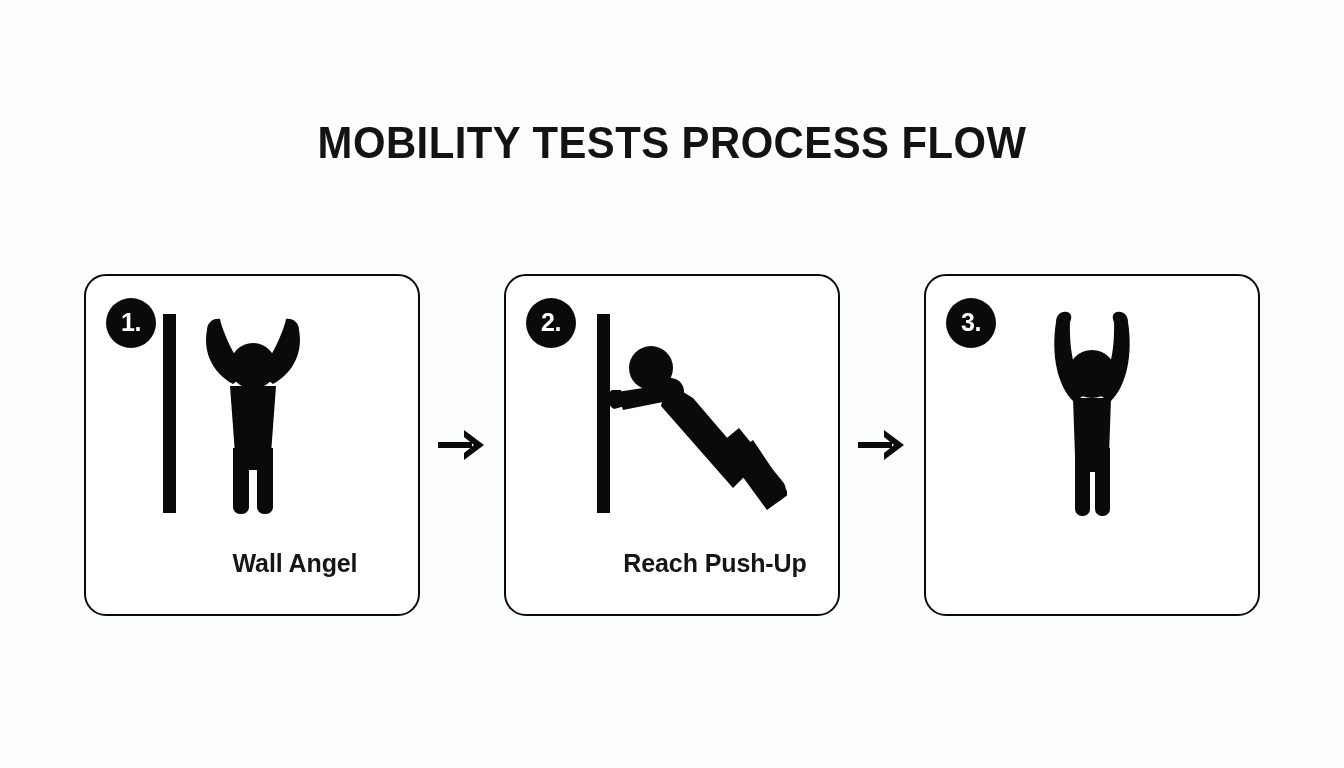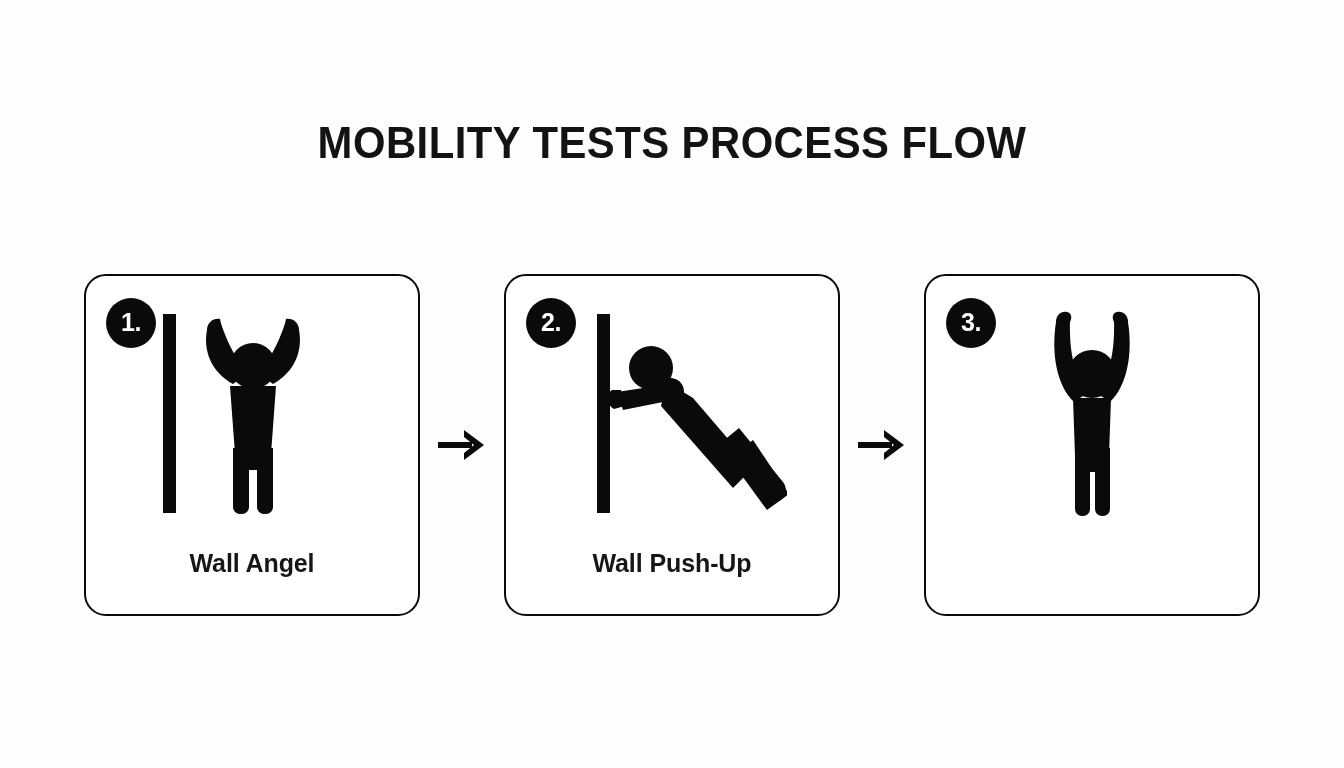--- a/index.html
+++ b/index.html
@@ -93,20 +93,21 @@
   .card-label {
     position: absolute;
     bottom: 36px;
     left: 0;
     width: 100%;
     text-align: center;
     font-size: 25px;
     font-weight: 700;
     color: #141618;
     letter-spacing: -0.1px;
+    padding-left: 43px;
   }
 
   .arrow {
     width: 84px;
     height: 60px;
     display: flex;
     align-items: center;
     justify-content: center;
     flex: 0 0 auto;
   }
@@ -168,21 +169,21 @@
 
         <path d="M108 72 C 122 70 130 80 126 92 C 122 102 110 102 106 94 Z" fill="#0a0a0a"></path>
 
         <path d="M110 76 L 136 92 L 196 162 L 176 182 L 104 100 Z" fill="#0a0a0a"></path>
 
         <path d="M172 152 L 196 134 L 232 188 L 210 204 Z" fill="#0a0a0a"></path>
 
         <path d="M160 140 L 182 122 L 226 176 C 231 182 229 192 222 195 C 215 198 208 195 204 189 Z" fill="#0a0a0a"></path>
       </svg>
 
-      <div class="card-label">Wall Push-Up</div>
+      <div class="card-label">Reach Push-Up</div>
     </div>
 
     <div class="arrow">
       <svg width="52" height="40" viewBox="0 0 52 40">
         <rect x="2" y="17" width="34" height="6" fill="#0a0a0a"></rect>
         <path d="M28 5 L 48 20 L 28 35 L 28 28 L 38 20 L 28 12 Z" fill="#0a0a0a"></path>
       </svg>
     </div>
 
     <div class="card">

